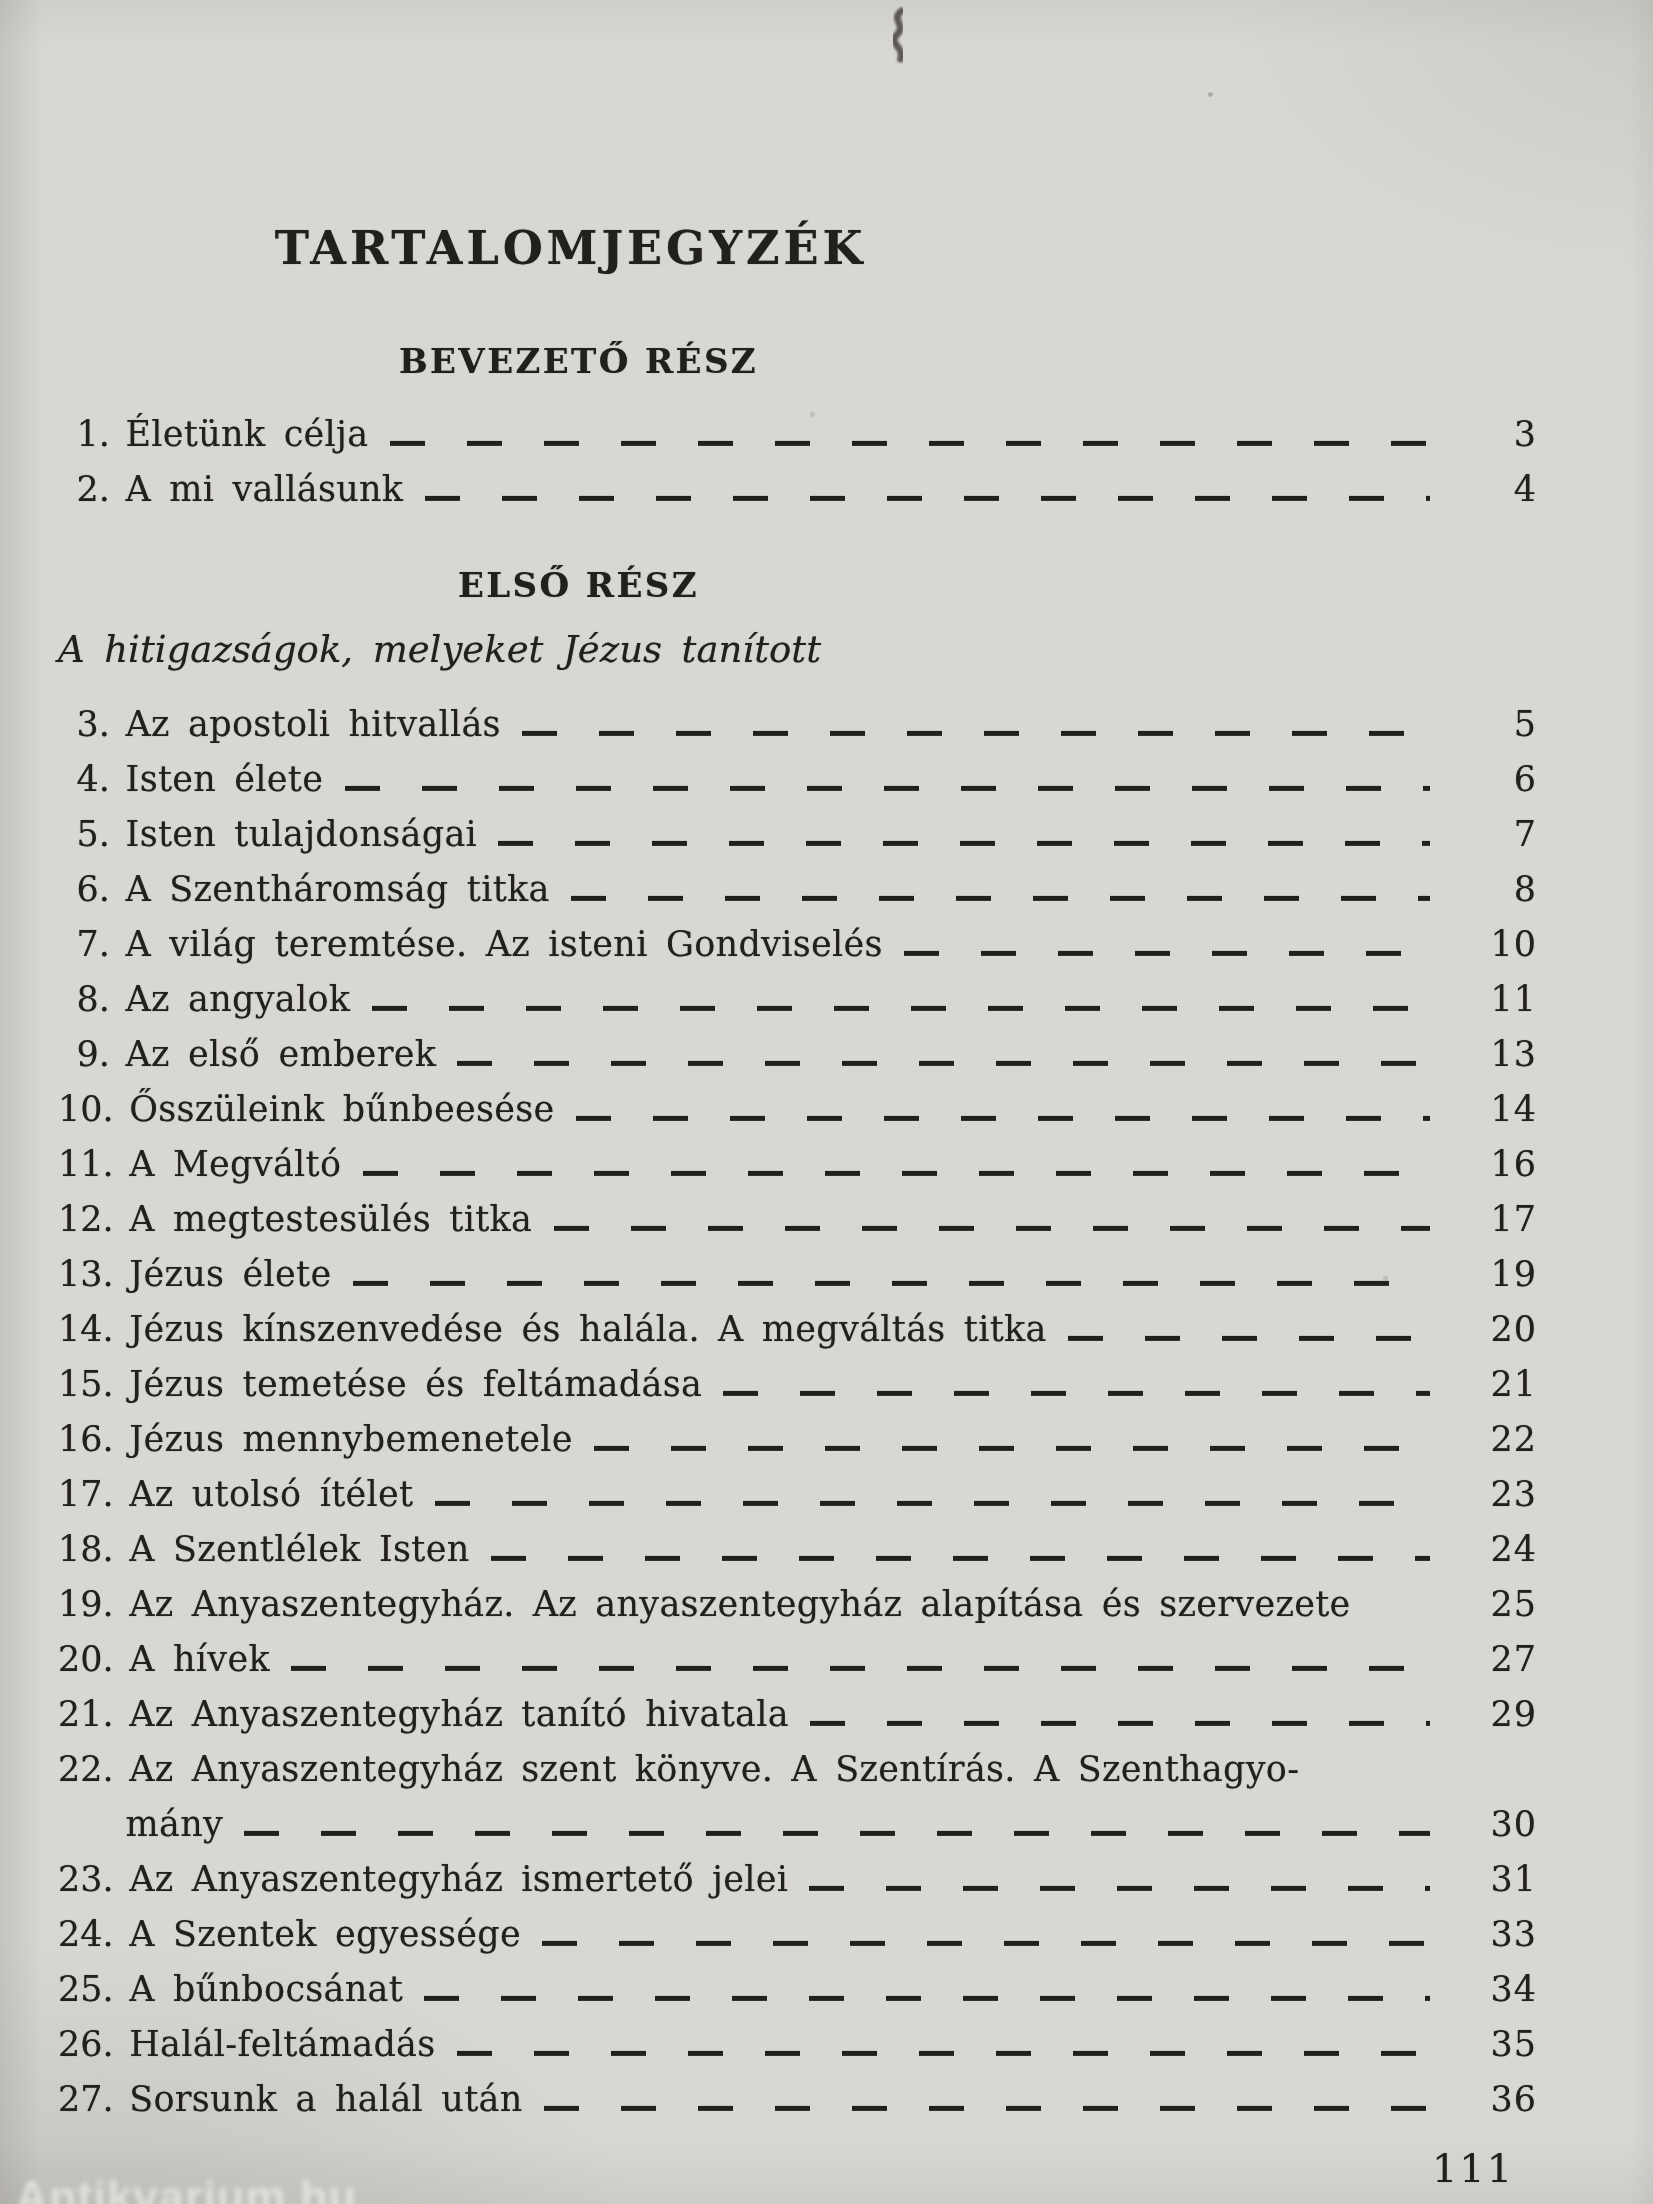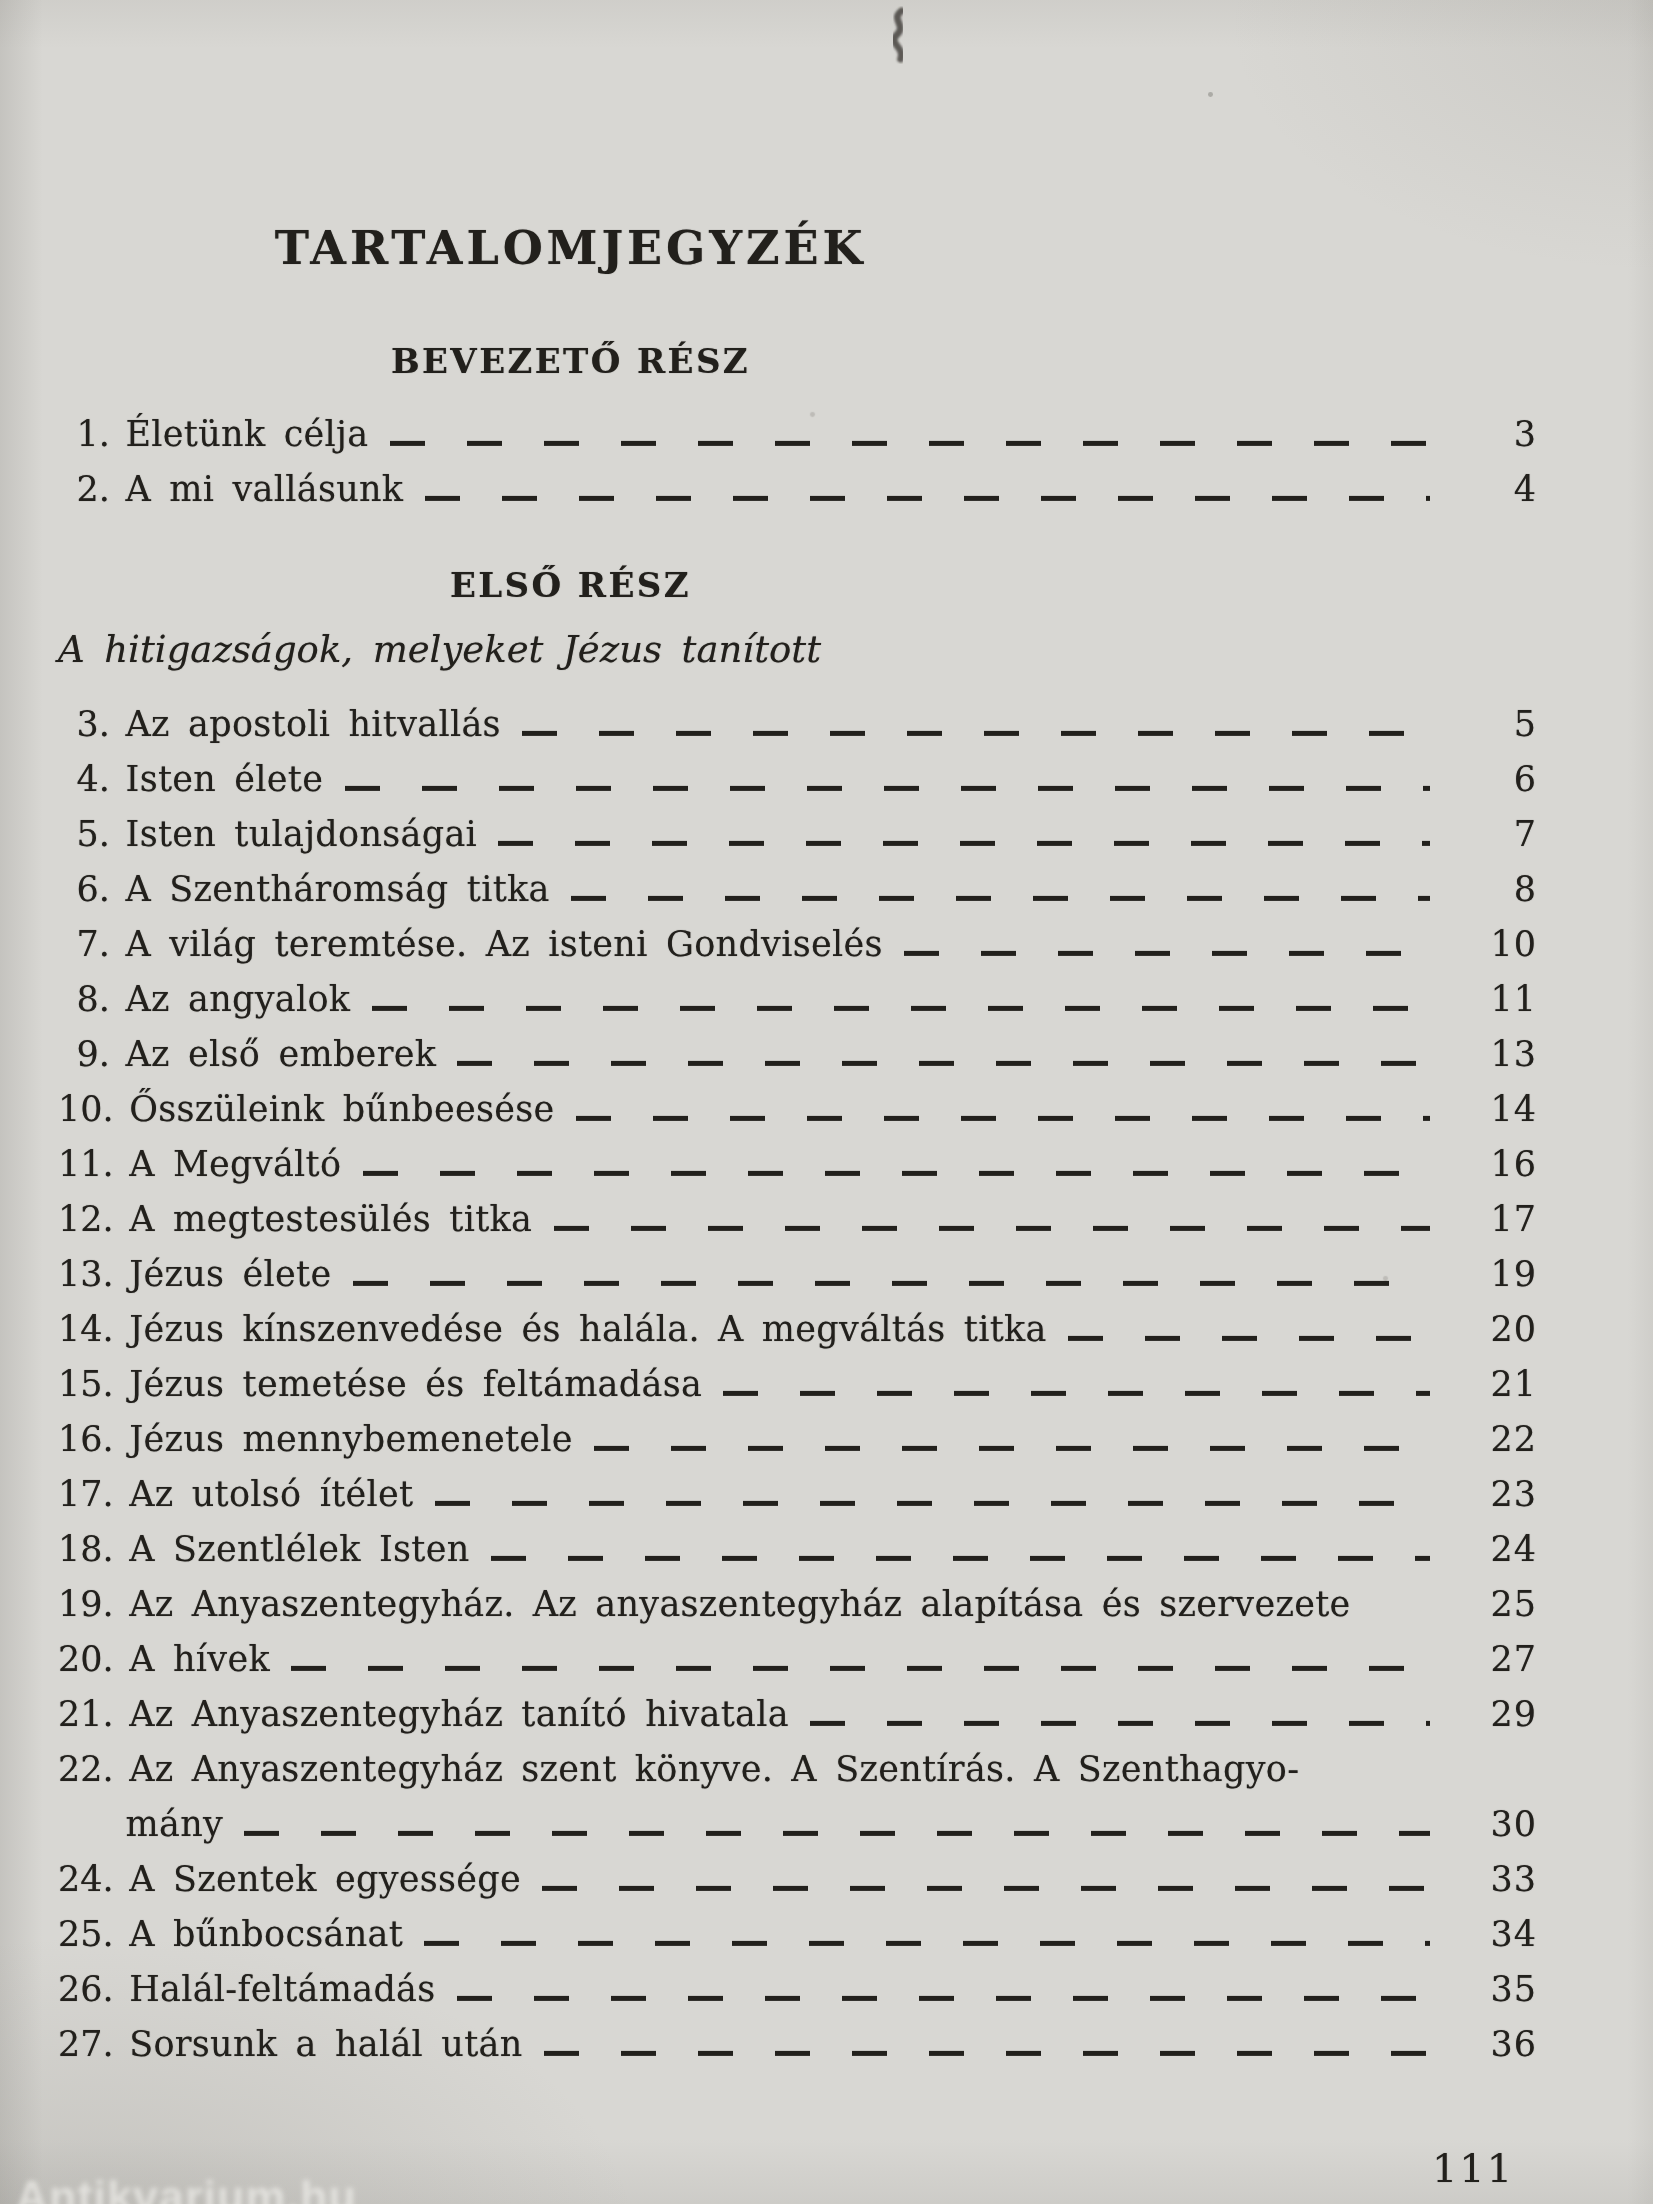--- a/index.html
+++ b/index.html
@@ -26,21 +26,21 @@
     position:absolute;left:58px;top:0;width:1479px;
     text-shadow:0 0 1px rgba(34,32,28,.5);
   }
   h1.title{
     width:1025px;margin:221px 0 0 0;
     text-align:center;
     font-size:46px;font-weight:700;
     letter-spacing:3.9px;
   }
   .toc-section .heading{
-    width:1025px;margin:0;
+    width:1025px;margin:8px;
     text-align:center;
     font-size:34px;font-weight:700;
     letter-spacing:2.4px;
   }
   .toc-section:nth-of-type(1) .heading{margin-top:66px;}
   .toc-section:nth-of-type(2) .heading{margin-top:41px;}
   .subtitle{
     width:1025px;margin-top:23px;
     font-style:italic;
     font-size:37px;
@@ -266,20 +266,26 @@
     <span class="pg"></span>
   </div>
 
   <div class="entry">
     <span class="num"></span>
     <span class="etitle">mány</span>
     <span class="leader"></span>
     <span class="pg">30</span>
   </div>
 
+  <div class="entry">
+    <span class="num">23.</span>
+    <span class="etitle">Az Anyaszentegyház ismertető jelei</span>
+    <span class="leader"></span>
+    <span class="pg">31</span>
+  </div>
 
   <div class="entry">
     <span class="num">24.</span>
     <span class="etitle">A Szentek egyessége</span>
     <span class="leader"></span>
     <span class="pg">33</span>
   </div>
 
   <div class="entry">
     <span class="num">25.</span>

